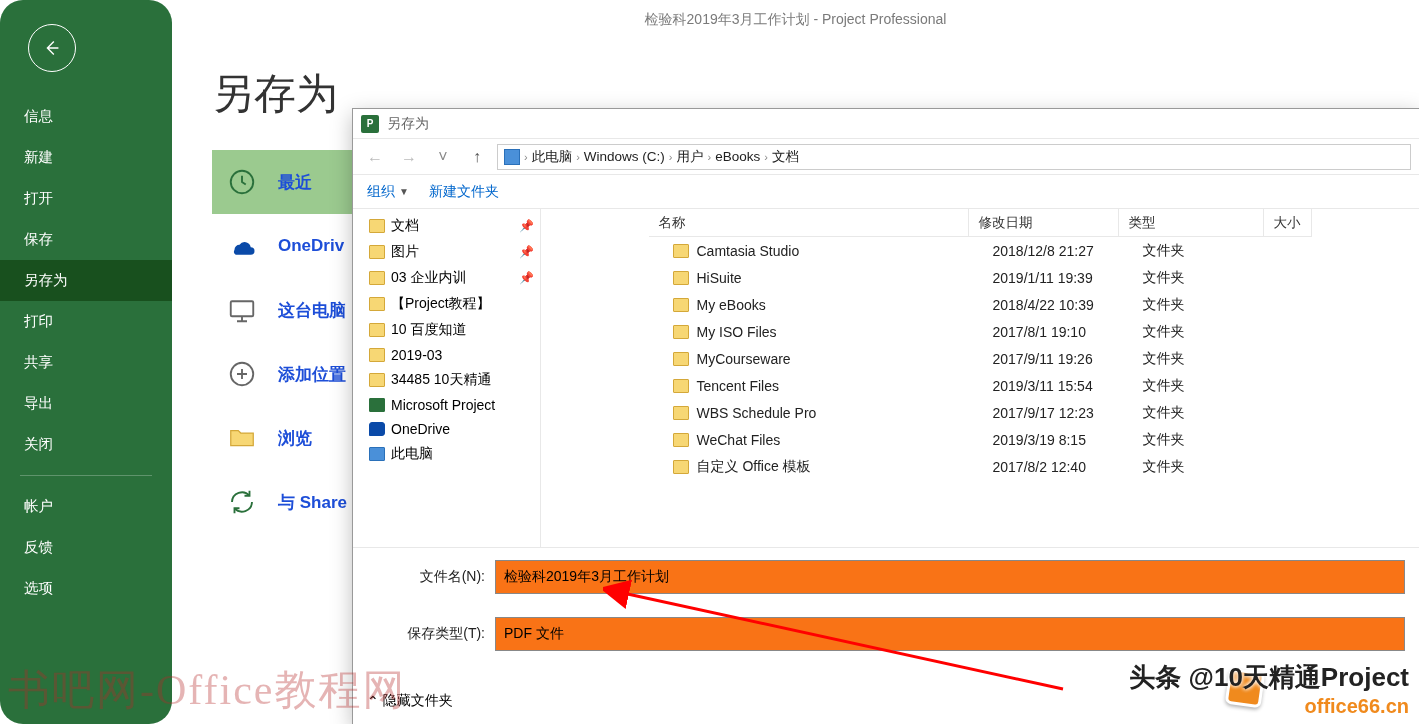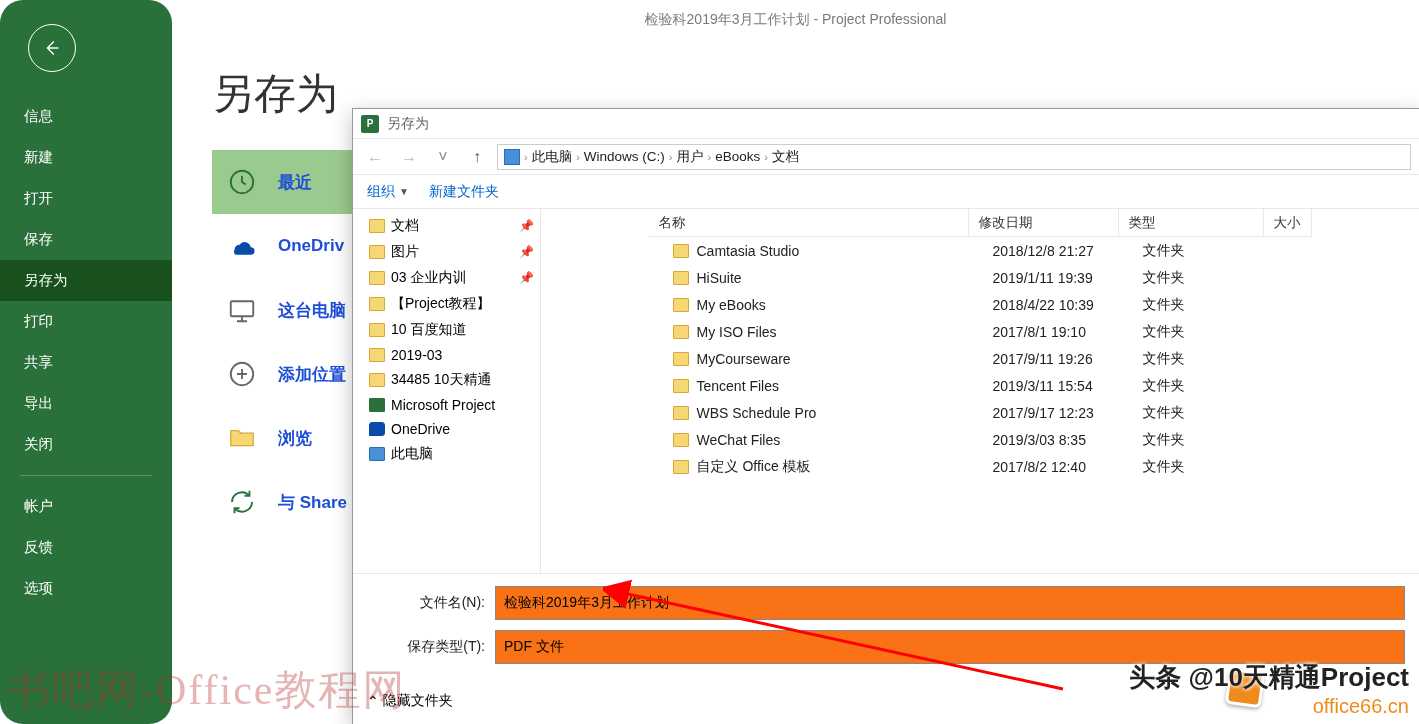--- a/index.html
+++ b/index.html
@@ -59,34 +59,34 @@
 .file-header > div { padding:0 10px; border-right:1px solid #e8e8e8; height:100%; display:flex; align-items:center; }
 .col-name { width:320px; }
 .col-date { width:150px; }
 .col-type { width:145px; }
 .col-size { flex:1; }
 .file-row { display:flex; height:27px; align-items:center; font-size:14px; color:#222; padding:0; cursor:pointer; }
 .file-row .col-name { display:flex; align-items:center; gap:8px; }
 .file-row > div { padding:0 10px; }
 
 .dlg-bottom { border-top:1px solid #e8e8e8; padding:12px 14px 8px; font-size:14px; }
-.form-row { display:flex; align-items:center; margin-bottom:10px; gap:10px; }
+.form-row { display:flex; align-items:center; margin-bottom:23px; gap:10px; }
 .form-row label { width:118px; text-align:right; color:#222; }
 .form-row .field { flex:1; height:34px; border:1px solid #888; background:#f97316; padding:2px 8px; font-size:14px; display:flex; align-items:center; }
 .dlg-footer { padding:10px 14px 14px; display:flex; align-items:center; gap:8px; font-size:14px; }
 .dlg-footer .collapse { cursor:pointer; display:flex; align-items:center; gap:4px; }
 
 
 .red-arrow { position:absolute; pointer-events:none; }
 
 
 .wm-left { position:absolute; left:8px; bottom:6px; font-size:42px; font-family:serif; color:rgba(180,40,40,.35); letter-spacing:2px; white-space:nowrap; }
 .wm-right { position:absolute; right:10px; bottom:6px; text-align:right;margin-top:30px; }
 .wm-right .t1 { font-size:26px; font-weight:bold; color:#222; text-shadow:0 0 4px #fff,0 0 4px #fff; }
-.wm-right .t2 { font-size:20px; font-weight:normal; color:#f08a1d; text-shadow:0 0 4px #fff; }
+.wm-right .t2 { font-size:20px; font-weight:bold; color:#f08a1d; text-shadow:0 0 4px #fff; }
 .wm-logo { position:absolute; right:156px; bottom:18px; width:36px; height:36px; background:#f08a1d; border:3px solid #fff; border-radius:6px; transform:rotate(8deg); box-shadow:0 2px 4px rgba(0,0,0,.3); }
 </style>
 </head>
 <body>
 
 <div class="sidebar">
   <div class="back-btn">
     <svg viewBox="0 0 24 24" width="22" height="22">
         <path d="M14 5l-7 7 7 7M7 12h12"></path>
       </svg>
@@ -320,21 +320,21 @@
             </div>
             <div class="col-date">2017/9/17 12:23</div>
             <div class="col-type">文件夹</div>
             <div class="col-size"></div>
           </div>
           <div class="file-row">
             <div class="col-name">
               <div class="folder-icon"></div>
               <span>WeChat Files</span>
             </div>
-            <div class="col-date">2019/3/03 8:35</div>
+            <div class="col-date">2019/3/19 8:15</div>
             <div class="col-type">文件夹</div>
             <div class="col-size"></div>
           </div>
           <div class="file-row">
             <div class="col-name">
               <div class="folder-icon"></div>
               <span>自定义 Office 模板</span>
             </div>
             <div class="col-date">2017/8/2 12:40</div>
             <div class="col-type">文件夹</div>

